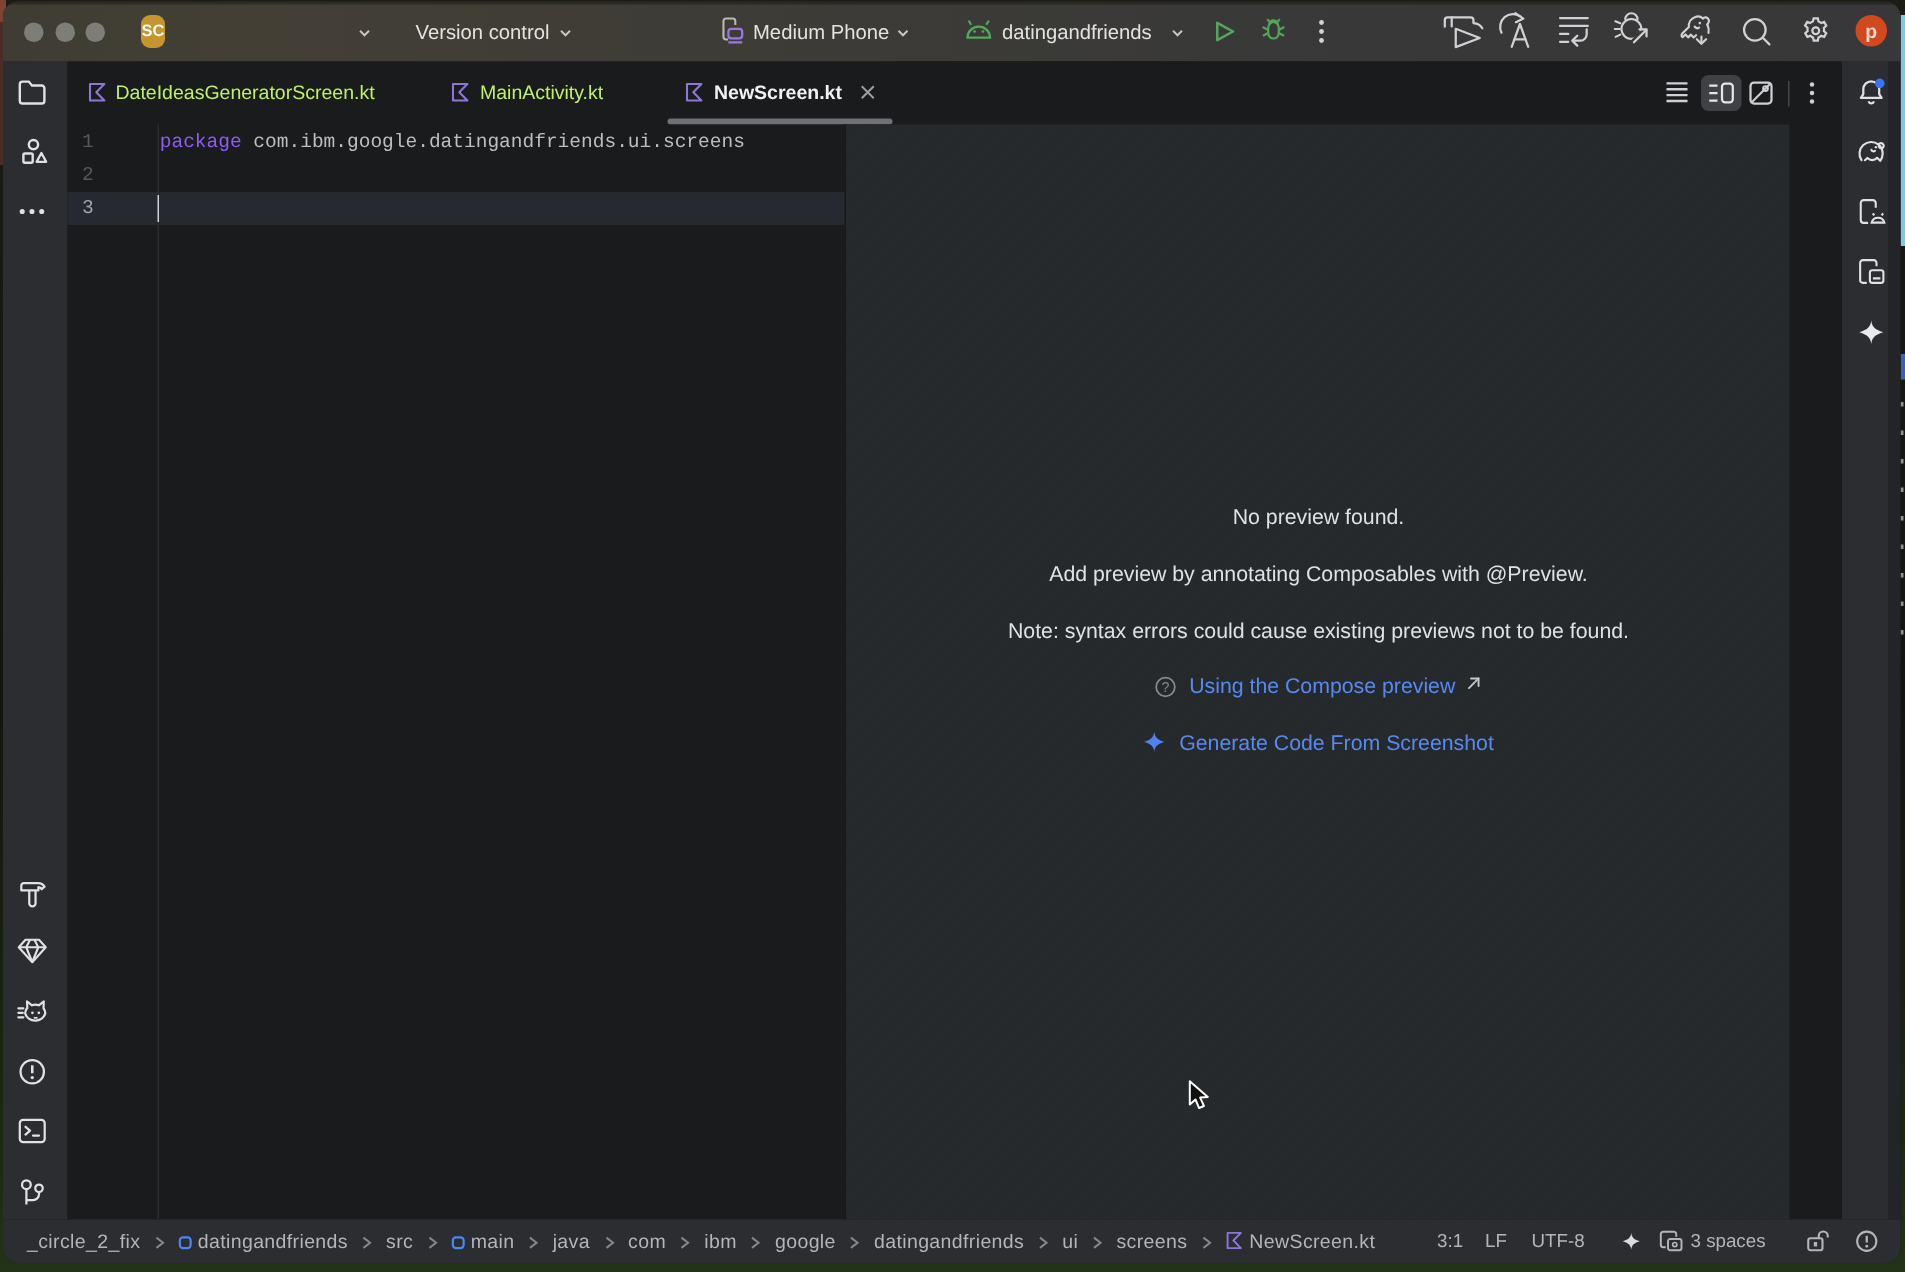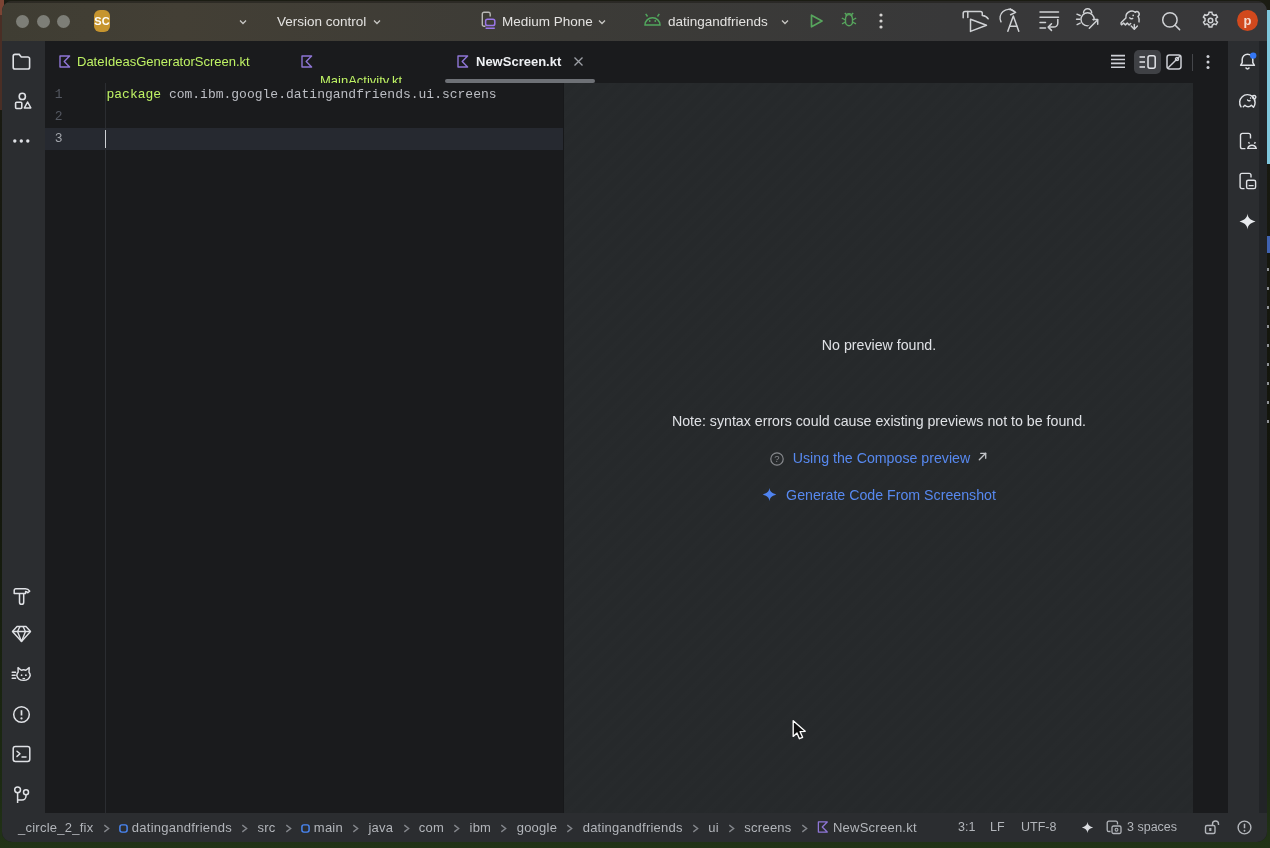--- a/index.html
+++ b/index.html
@@ -273,37 +273,37 @@
     <svg class="kticon" style="left:14px;top:14px;width:12px;height:13px;" viewBox="0 0 12 13">
         <path d="M1 1 H10.6 L5.2 6.5 L10.6 12 H1 Z" fill="none" stroke="#8f76d6" stroke-width="1.4" stroke-linejoin="round"></path>
       </svg>
     <svg class="kticon" style="left:256px;top:14px;width:12px;height:13px;" viewBox="0 0 12 13">
         <path d="M1 1 H10.6 L5.2 6.5 L10.6 12 H1 Z" fill="none" stroke="#8f76d6" stroke-width="1.4" stroke-linejoin="round"></path>
       </svg>
     <svg class="kticon" style="left:412px;top:14px;width:12px;height:13px;" viewBox="0 0 12 13">
         <path d="M1 1 H10.6 L5.2 6.5 L10.6 12 H1 Z" fill="none" stroke="#8f76d6" stroke-width="1.4" stroke-linejoin="round"></path>
       </svg>
     <div class="tabtext" style="left:32px;">DateIdeasGeneratorScreen.kt</div>
-    <div class="tabtext" style="left:275px;margin-top:19px;">MainActivity.kt</div>
+    <div class="tabtext" style="left:275px;">MainActivity.kt</div>
     <div class="tabtext" style="left:431px;color:#eff1f4;font-weight:600;">NewScreen.kt</div>
 
     <svg style="left:528px;top:15px;width:11px;height:11px;" viewBox="0 0 11 11">
       <path d="M1.5 1.5 L9.5 9.5 M9.5 1.5 L1.5 9.5" stroke="#9da0a6" stroke-width="1.3"></path>
     </svg>
 
     <div style="position:absolute;left:400px;top:38px;width:150px;height:3.6px;border-radius:2px;background:#6e7176;"></div>
   </div>
 
   <div id="editor">
     <div id="curline"></div>
     <div id="gutsep"></div>
     <div class="lnum" style="left:0;top:1px;">1</div>
     <div class="lnum" style="left:0;top:23px;">2</div>
     <div class="lnum" style="left:0;top:45px;color:#a2a5ab;">3</div>
-    <div id="codeline"><span style="color:#bef264;">package</span> com.ibm.google.datingandfriends.ui.screens</div>
+    <div id="codeline"><span style="color:#8b5cf6;">package</span> com.ibm.google.datingandfriends.ui.screens</div>
     <div id="caret"></div>
 
     <svg style="left:532px;top:6px;width:14px;height:12px;" viewBox="0 0 14 12">
       <path d="M1.5 6.5 L5 10 L12.5 1.5" fill="none" stroke="#4da352" stroke-width="1.8"></path>
     </svg>
   </div>
 
   <div id="ptoolbar">
 
     <svg style="left:512px;top:13px;width:16px;height:15px;" viewBox="0 0 16 15">
@@ -335,20 +335,21 @@
 
     <svg style="left:608px;top:13px;width:4px;height:16px;" viewBox="0 0 4 16">
       <circle cx="2" cy="2.4" r="1.5" fill="#ced0d6"></circle>
         <circle cx="2" cy="8" r="1.5" fill="#ced0d6"></circle>
         <circle cx="2" cy="13.6" r="1.5" fill="#ced0d6"></circle>
     </svg>
   </div>
 
   <div id="preview">
     <div class="pmsg" style="top:254px;">No preview found.</div>
+    <div class="pmsg" style="top:292px;">Add preview by annotating Composables with @Preview.</div>
     <div class="pmsg" style="top:330px;">Note: syntax errors could cause existing previews not to be found.</div>
     <div class="pmsg" style="top:367px;"><svg style="position:static;width:14px;height:14px;vertical-align:-2.5px;margin-right:9px;" viewBox="0 0 14 14">
           <circle cx="7" cy="7" r="6.2" fill="none" stroke="#87898d" stroke-width="1.2"></circle>
           <text x="7" y="10.4" text-anchor="middle" font-size="9.5" fill="#87898d" font-family="Liberation Sans">?</text>
         </svg><span class="plink">Using the Compose preview</span><svg style="position:static;width:11px;height:11px;vertical-align:1px;margin-left:7px;" viewBox="0 0 12 12">
           <g stroke="#c3c5c9" stroke-width="1.4" fill="none" stroke-linecap="round" stroke-linejoin="round">
             <path d="M2.5 9.5 L9.5 2.5"></path>
             <path d="M4 2.5 h5.5 V8"></path>
           </g>
         </svg></div>

